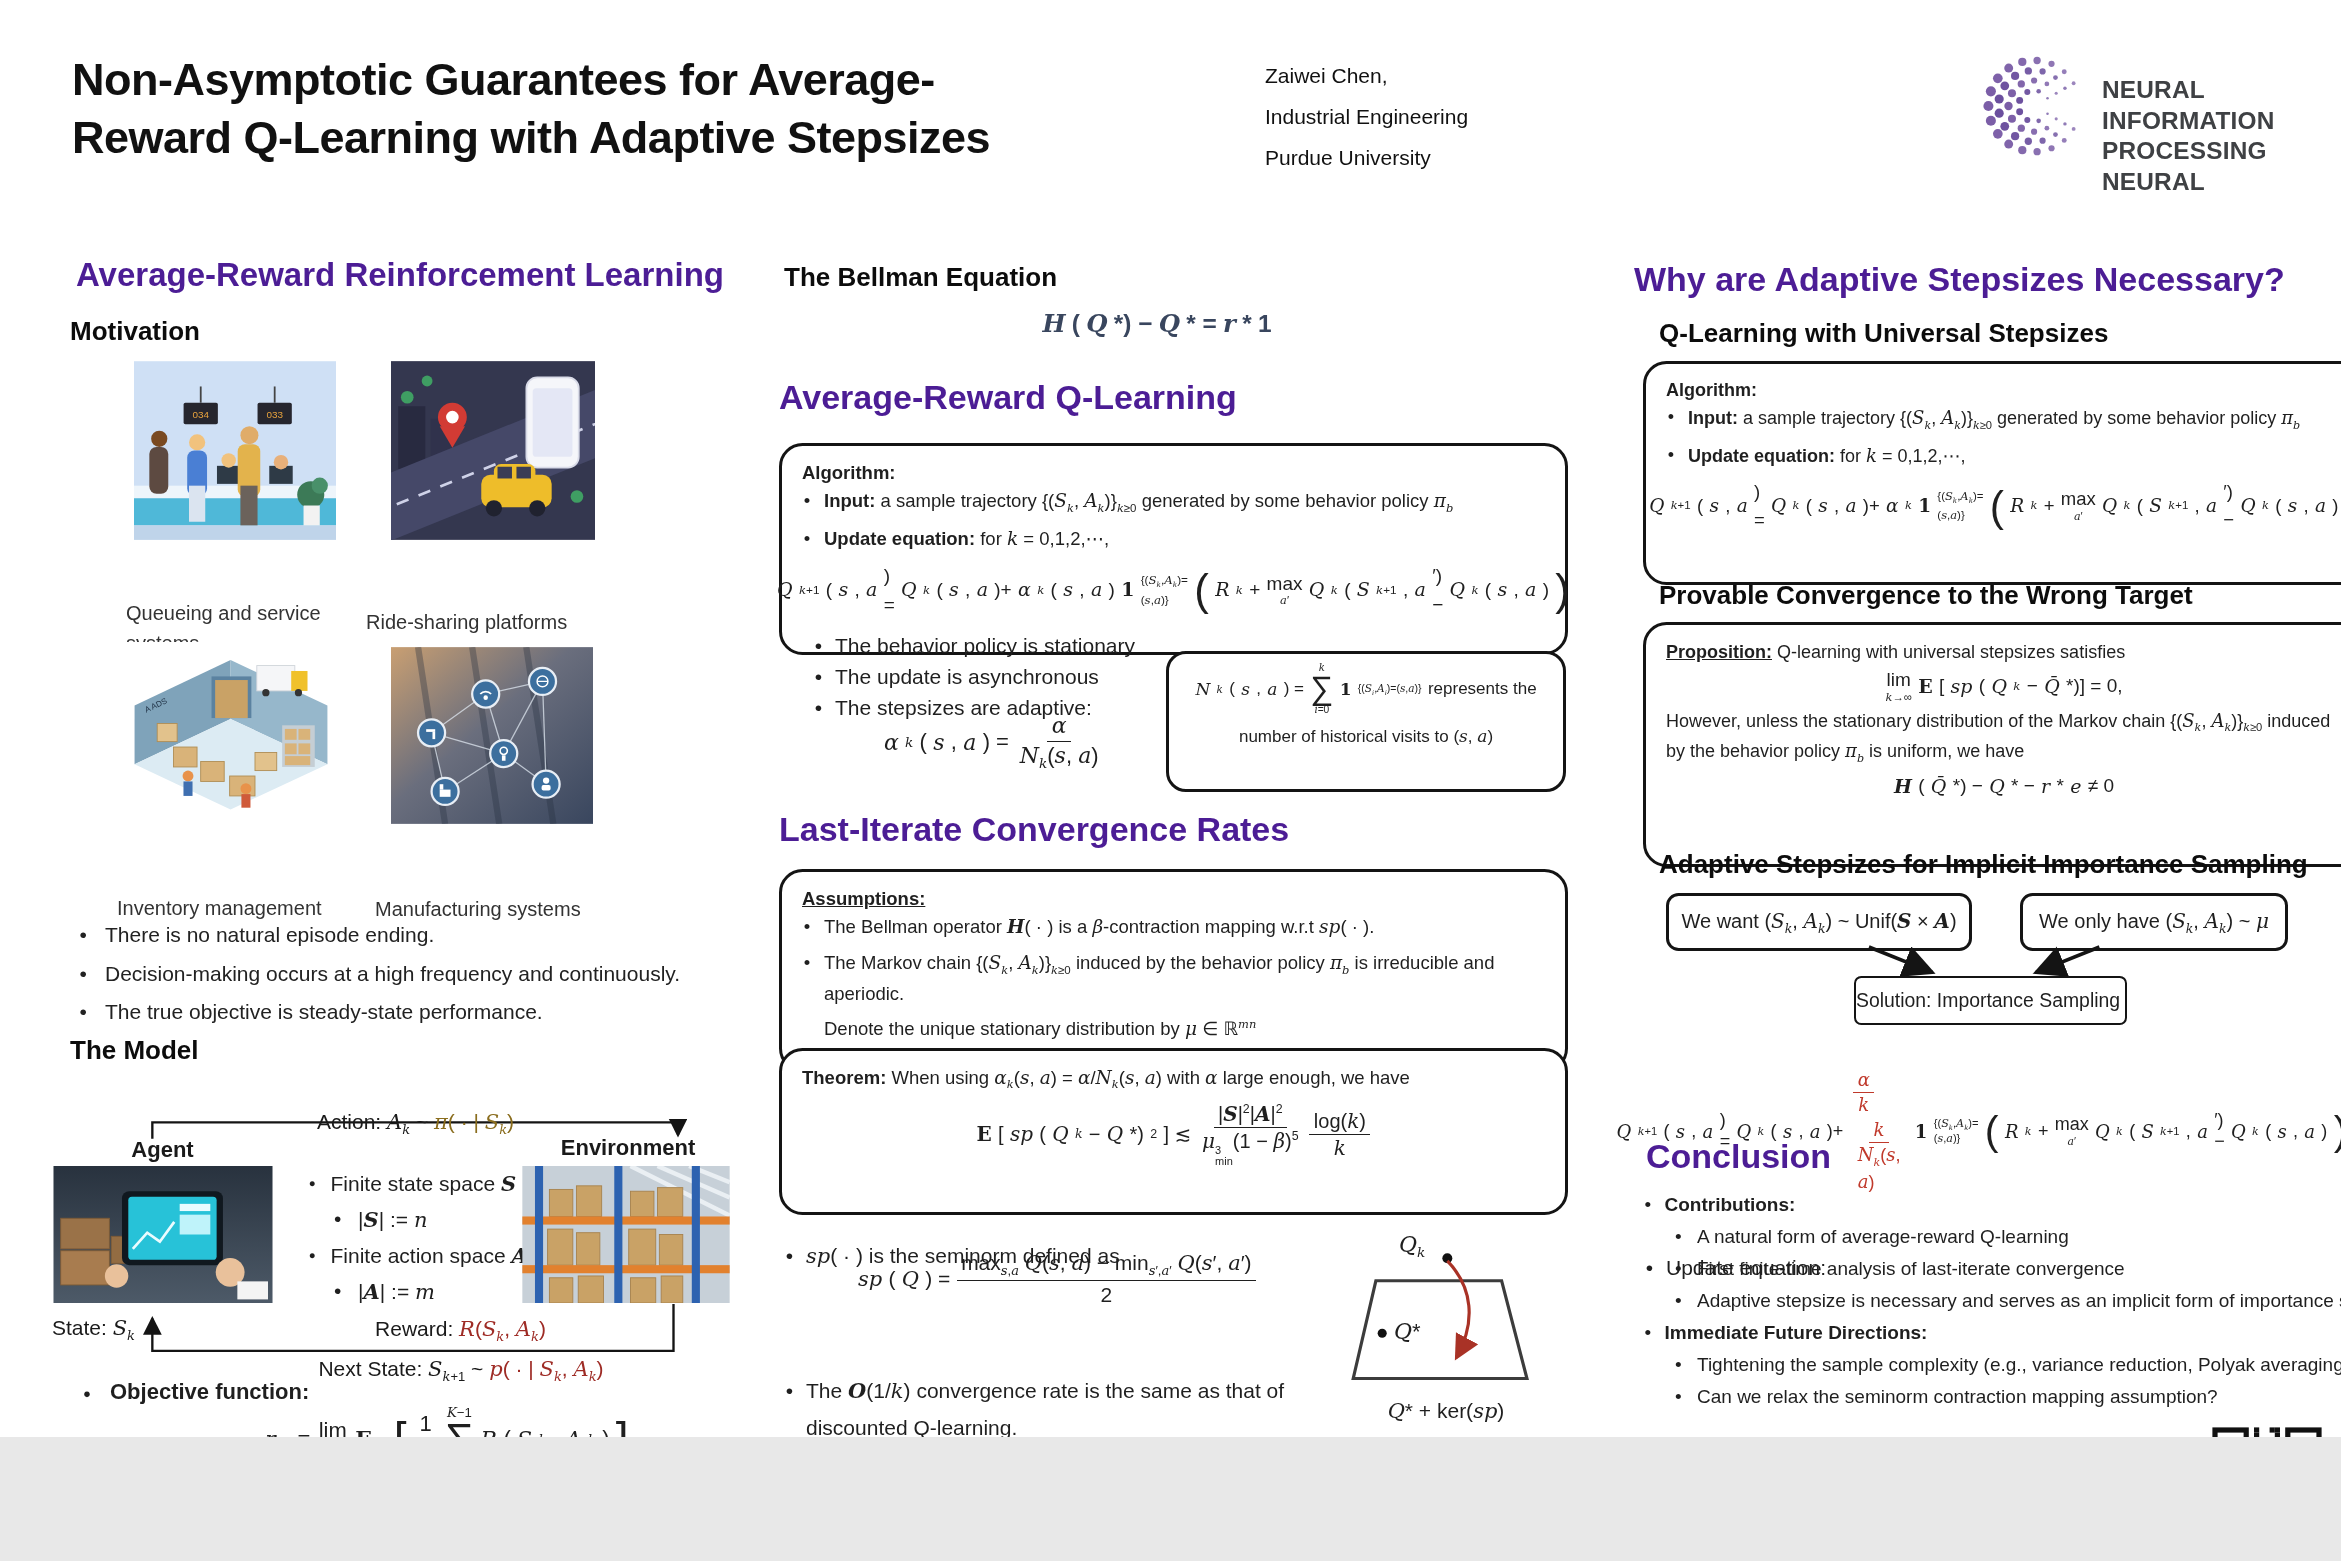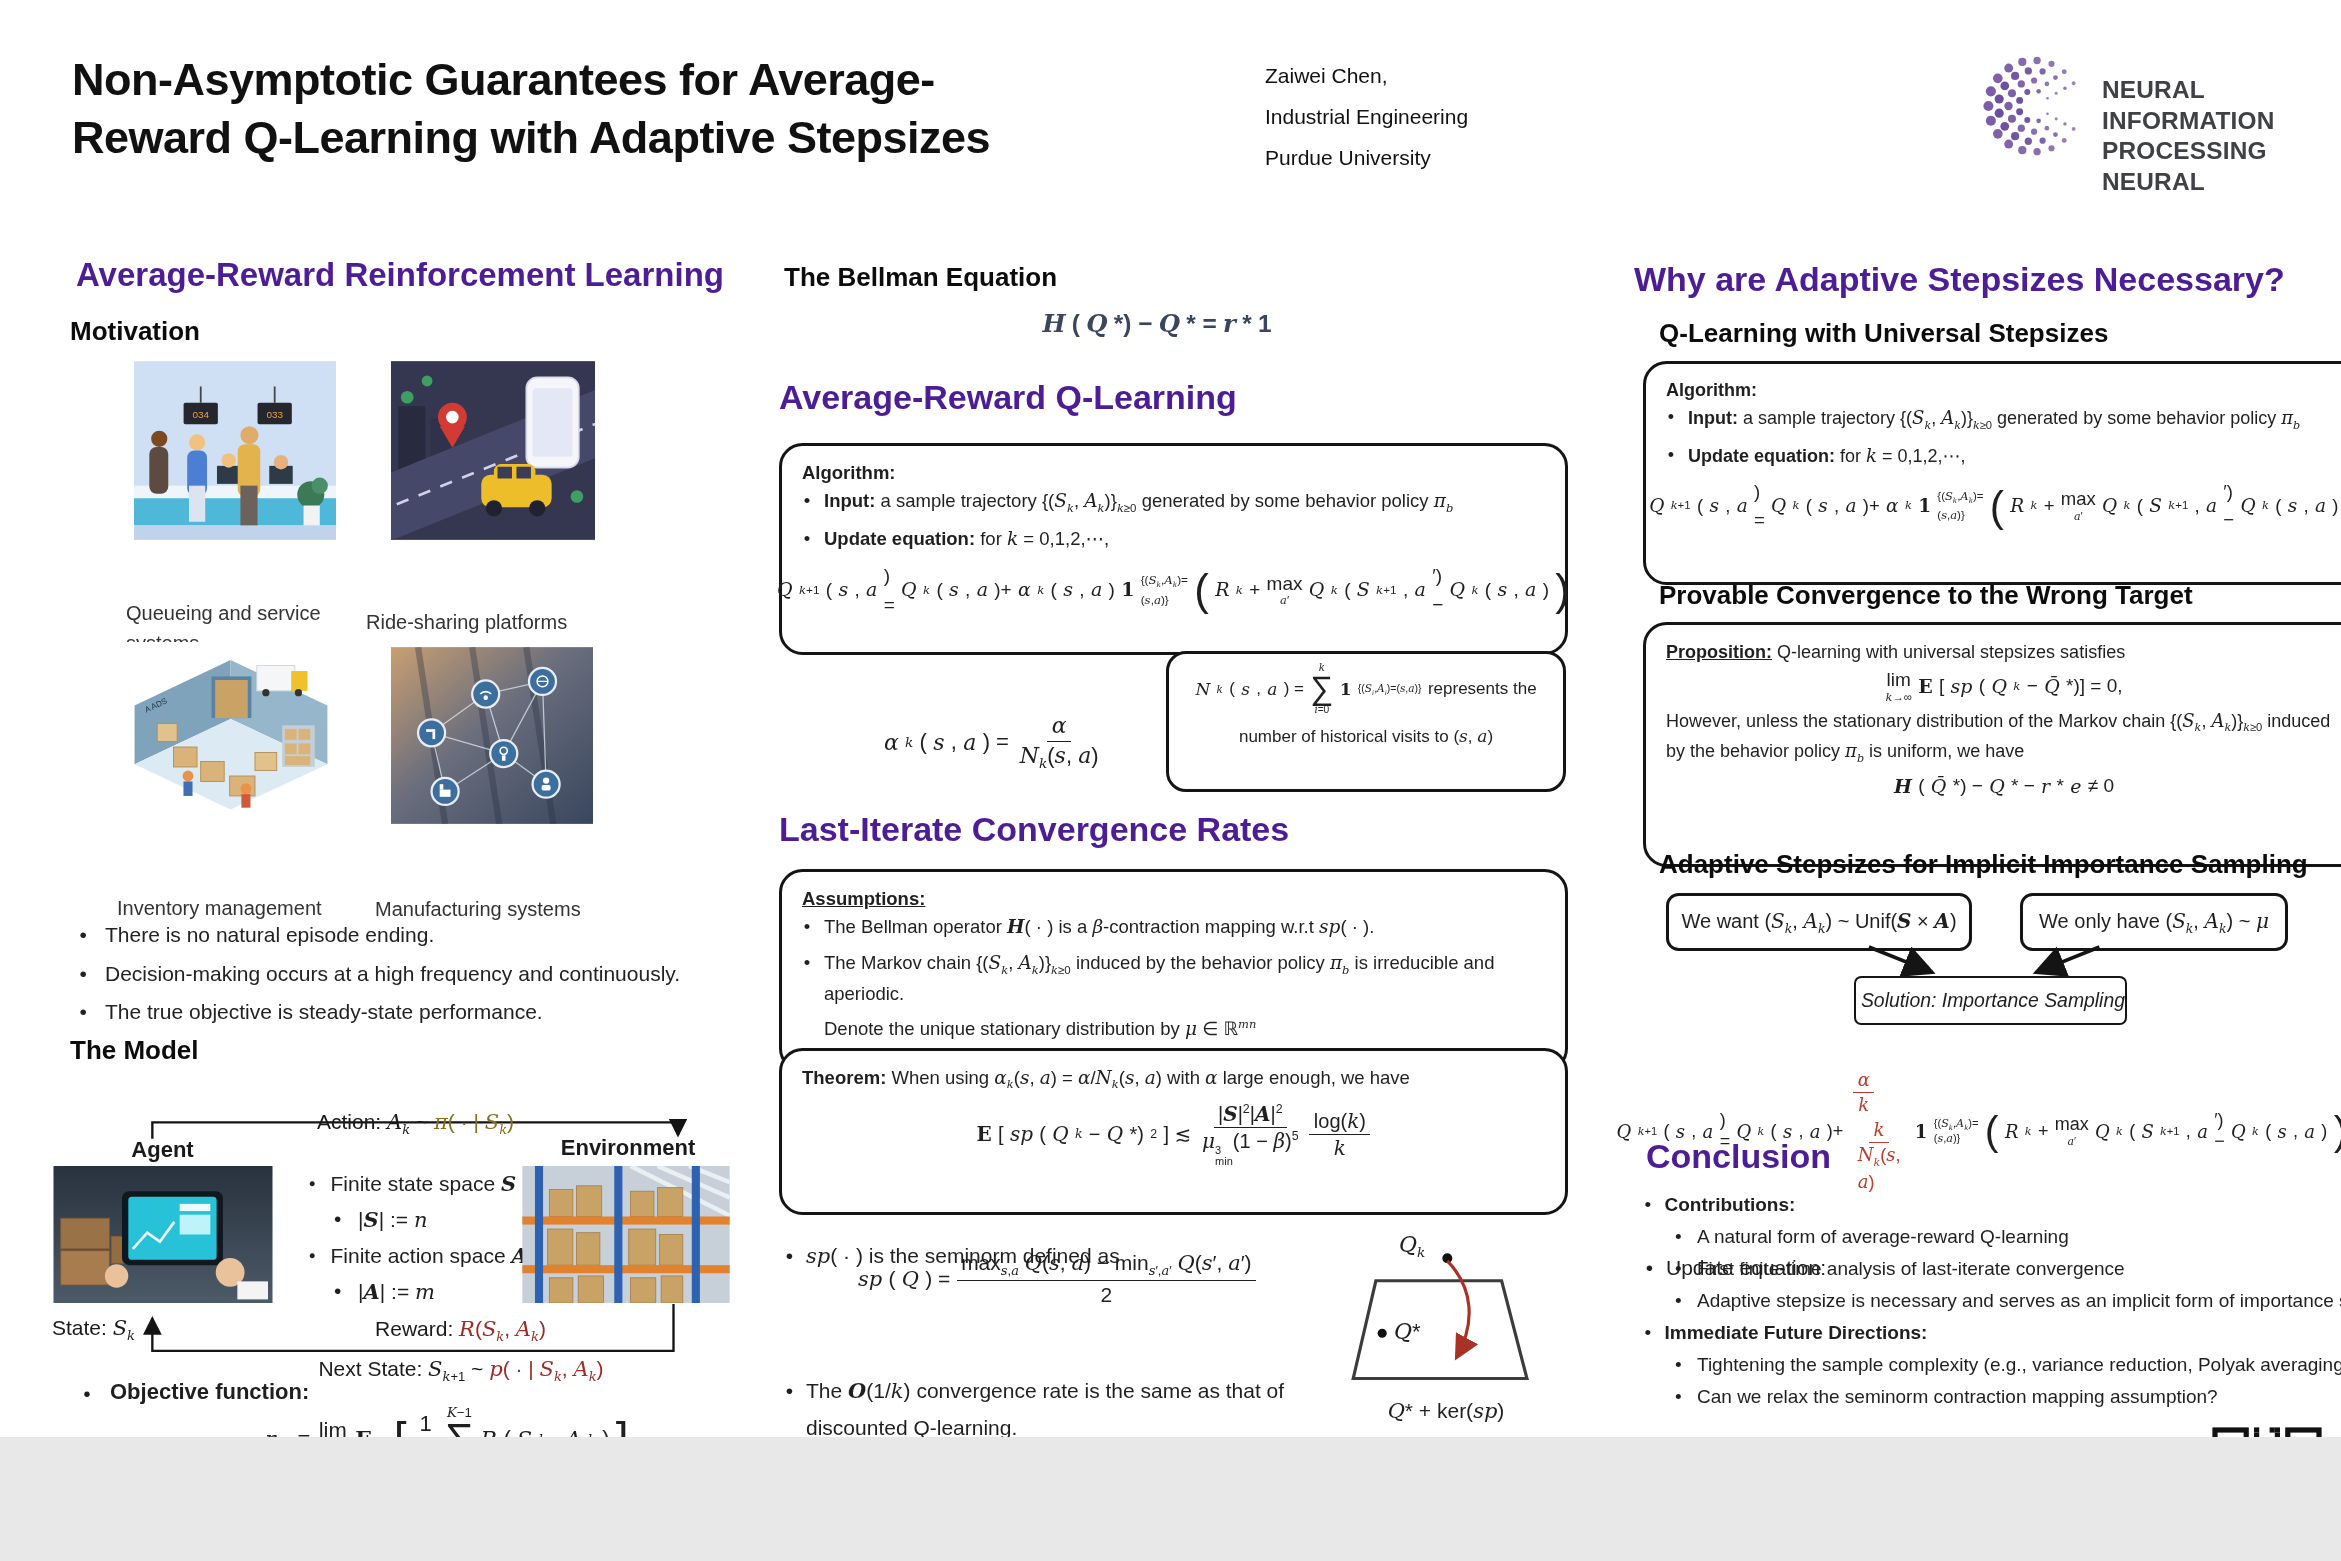--- a/index.html
+++ b/index.html
@@ -29,21 +29,21 @@
   .dred{color:#9e2b25;}
   .gold{color:#8a6d1e;}
   .navy{color:#39465e;}
   .red .frac{margin:0 3.6px;}
   
   .obox{position:absolute;border:3.6px solid #141414;border-radius:23.5px;background:#fff;
     padding:12.6px 20px;font-size:18.5px;line-height:1.55;}
   .sbox{position:absolute;border:3.2px solid #141414;border-radius:12.6px;background:#fff;
     display:flex;align-items:center;justify-content:center;font-size:20px;}
   .solbox{position:absolute;border:2.7px solid #141414;border-radius:7.2px;background:#fff;
-    display:flex;align-items:center;justify-content:flex-end;font-size:19.4px;font-style:italic;}
+    display:flex;align-items:center;justify-content:flex-start;font-size:19.4px;}
   
   .bl{position:relative;padding-left:22px;margin-bottom:7.2px;}
   .bl::before{content:'•';position:absolute;left:1.8px;}
   .blc{padding-left:22px;margin-bottom:7.2px;}
   .dotli{position:relative;padding-left:31px;margin-bottom:14.5px;font-size:21px;color:#222;}
   .dotli::before{content:'•';position:absolute;left:5.4px;}
   .lvl1{position:relative;padding-left:23.5px;margin-bottom:11px;}
   .lvl1::before{content:'●';font-size:0.55em;position:absolute;left:1.8px;top:0.5em;}
   .lvl2{position:relative;padding-left:51px;margin-bottom:11px;}
   .lvl2::before{content:'•';position:absolute;left:27px;}
@@ -384,20 +384,25 @@
   <div class="obox" style="left:779px;top:443px;width:743px;height:181px;">
     <div style="font-weight:bold;">Algorithm:</div>
     <div class="bl nowrap"><b>Input:</b> a sample trajectory {(<i>S</i><sub><i>k</i></sub>, <i>A</i><sub><i>k</i></sub>)}<sub><i>k</i>≥0</sub> generated by some behavior policy <i>π</i><sub><i>b</i></sub></div>
     <div class="bl nowrap"><b>Update equation:</b> for <i>k</i> = 0,1,2,⋯,</div>
     <div class="eq" style="margin-top:5.4px;font-size:19px;"><i>Q</i><sub><i>k</i>+1</sub>(<i>s</i>, <i>a</i>) = <i>Q</i><sub><i>k</i></sub>(<i>s</i>, <i>a</i>)+ <i>α</i><sub><i>k</i></sub>(<i>s</i>, <i>a</i>) <span class="bb">1</span><sub>{(<i>S</i><sub><i>k</i></sub>,<i>A</i><sub><i>k</i></sub>)=(<i>s</i>,<i>a</i>)}</sub> <span class="bp">(</span><i>R</i><sub><i>k</i></sub> + <span class="stk">
           <span class="m">max</span>
           <span class="b"><i>a</i>′</span>
         </span> <i>Q</i><sub><i>k</i></sub>(<i>S</i><sub><i>k</i>+1</sub>, <i>a</i>′) − <i>Q</i><sub><i>k</i></sub>(<i>s</i>, <i>a</i>)<span class="bp">)</span></div>
   </div>
 
+  <div class="abs" style="left:813px;top:634px;width:379px;font-size:21px;">
+    <div class="bl">The behavior policy is stationary</div>
+    <div class="bl">The update is asynchronous</div>
+    <div class="bl">The stepsizes are adaptive:</div>
+  </div>
   <div class="abs eq" style="left:858px;top:712px;width:271px;font-size:22px;"><i>α</i><sub><i>k</i></sub>(<i>s</i>, <i>a</i>) = <span class="frac">
         <span class="n"><i>α</i></span>
         <span class="d"><i>N</i><sub><i>k</i></sub>(<i>s</i>, <i>a</i>)</span>
       </span></div>
 
   <div class="obox" style="left:1166px;top:651px;width:365px;height:117px;border-radius:20px;padding:9px 14.5px;font-size:17px;">
     <div class="eq" style="font-size:17px;"><i>N</i><sub><i>k</i></sub>(<i>s</i>, <i>a</i>) = <span class="stk sum">
           <span class="t"><i>k</i></span>
           <span class="m">∑</span>
           <span class="b"><i>i</i>=0</span>

